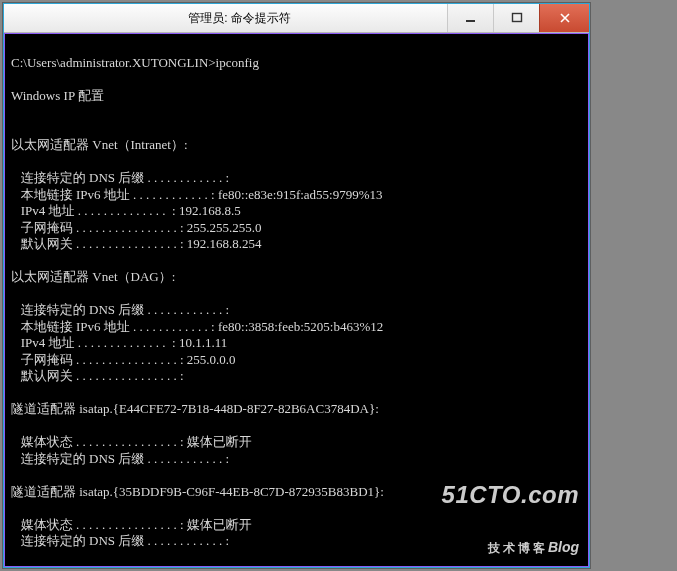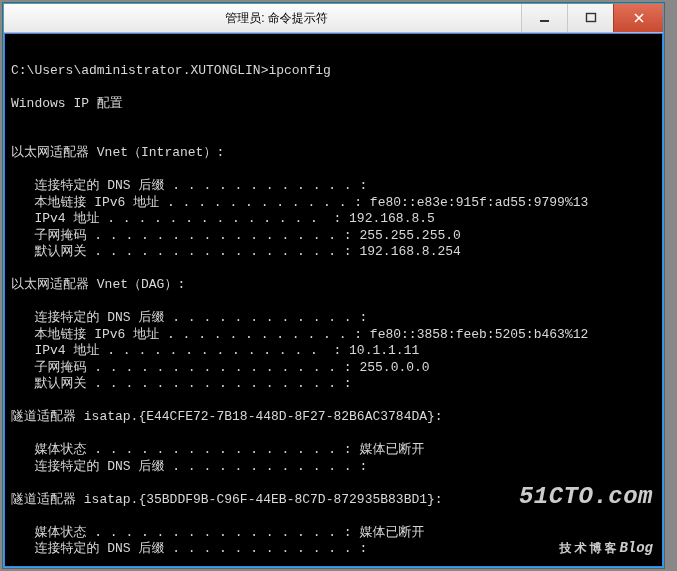--- a/index.html
+++ b/index.html
@@ -7,22 +7,22 @@
     background: #888;
     width: 677px;
     height: 571px;
     font-family: "SimSun", "NSimSun", monospace;
     overflow: hidden;
     position: relative;
   }
   .window {
     position: absolute;
     top: 3px; left: 3px;
-    width: 661px; height: 565px;
-    background: #3b82f6;
+    width: 587px; height: 565px;
+    background: #8b5cf6;
     border: 1px solid #2ea6d6;
     box-shadow: 0 0 0 1px rgba(0,0,0,.3);
   }
   .titlebar {
     height: 29px;
     background: linear-gradient(#fdfdfd,#e9e9e9);
     border-bottom: 1px solid #b8b8b8;
     display: flex;
     align-items: stretch;
     user-select: none;
@@ -53,33 +53,33 @@
     width: 50px;
     background: linear-gradient(#e26f57,#c84a31);
     color: #fff;
     border-left: 1px solid #a83b25;
   }
   .terminal {
     position: absolute;
     top: 30px; left: 1px; right: 1px; bottom: 1px;
     background: #000;
     color: #d8d8d8;
-    font-family: Liberation Mono, monospace;
+    font-family: Liberation Serif, serif;
     font-size: 13px;
     line-height: 16.5px;
-    padding: 12px 0 0 6px;
+    padding: 4px 0 0 6px;
     white-space: pre;
     overflow: hidden;
   }
   .line { white-space: pre; }
   .watermark {
     position: absolute;
     right: 10px; bottom: 10px;
     color: #e9e9e9;
-    font-family: Liberation Mono, monospace;
+    font-family: Liberation Sans, sans-serif;
     text-align: left;
     opacity: .88;
     pointer-events: none;
     text-shadow: 1px 1px 2px #000, -1px -1px 1px #000;
   }
   .watermark .wm-big {
     font-size: 24px;
     font-style: italic;
     font-weight: 700;
     letter-spacing: .5px;

